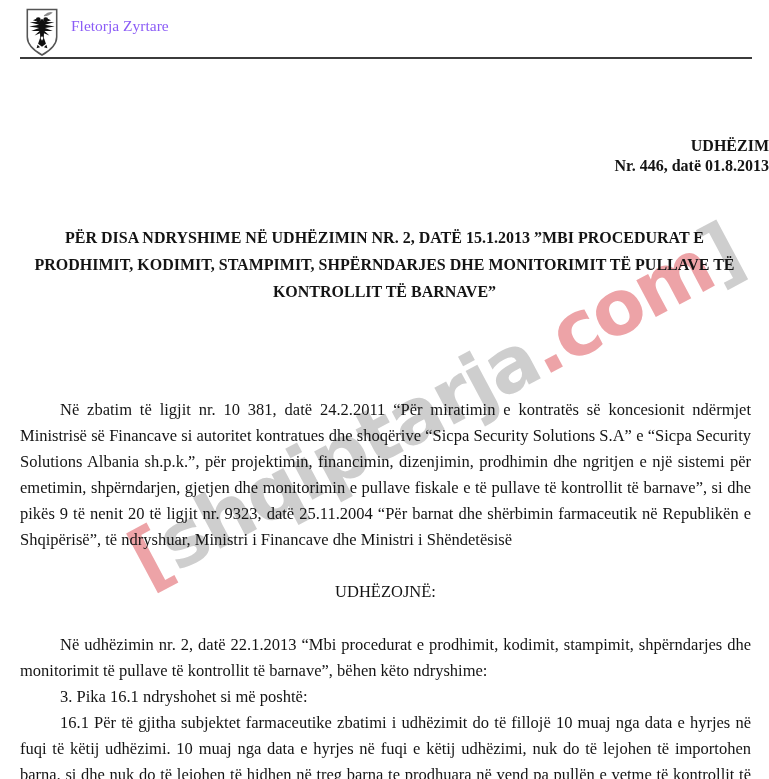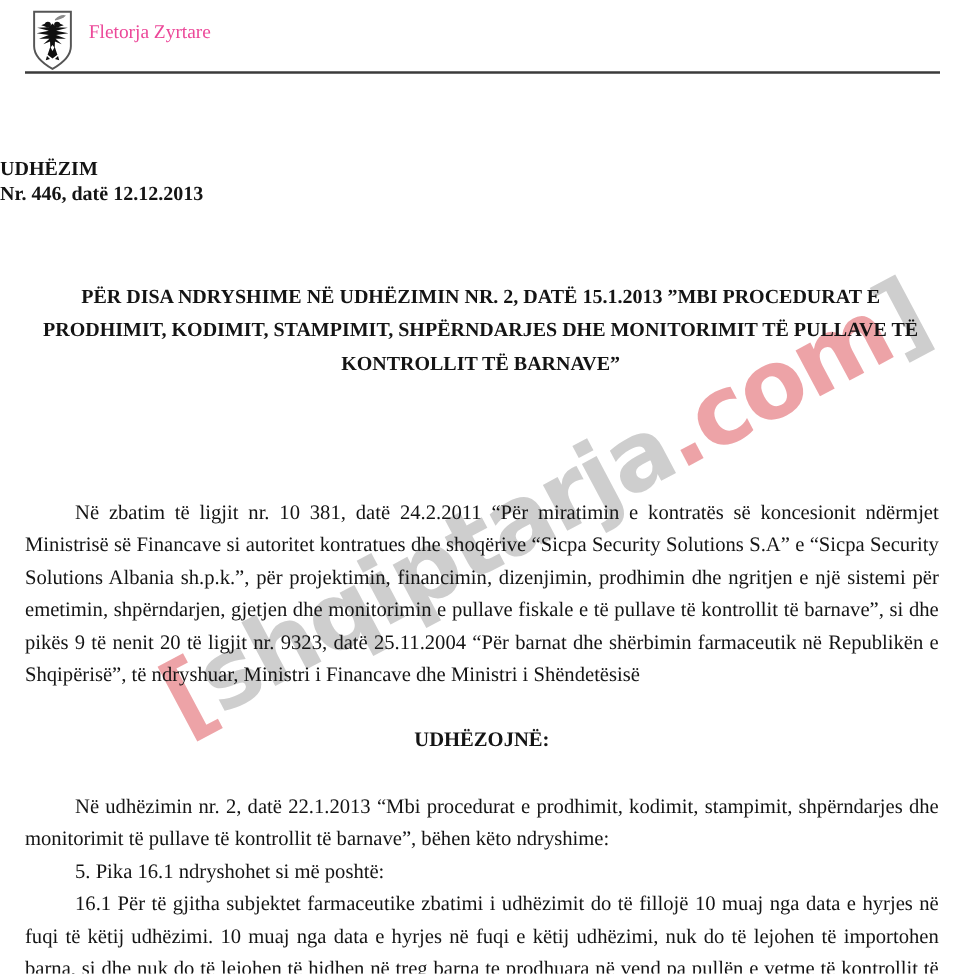--- a/index.html
+++ b/index.html
@@ -7,43 +7,43 @@
   .page {
     position:relative; width:769px; height:779px; margin:0 auto;
     background:#fff; overflow:hidden;
     font-family:"Liberation Serif", serif; color:#141414;
   }
   
   .masthead { position:absolute; top:8px; left:25px; display:flex; align-items:flex-start; }
   .crest { width:34px; height:49px; flex:0 0 auto; }
   .masthead-text {
     margin-left:12px; padding-top:9px;
-    font-size:15.5px; line-height:17.5px; color:#ec4899;
+    font-size:15.5px; line-height:17.5px; color:#8b5cf6;
   }
   .header-rule {
     position:absolute; top:57px; left:20px; width:732px; height:0;
     border-top:2px solid #3b3b3b;
   }
   
   .doc-title {
-    position:absolute; top:77px; left:0; width:100%;
-    text-align:left; font-weight:bold; font-size:16px; line-height:19.5px;
+    position:absolute; top:87px; left:0; width:100%;
+    text-align:right; font-weight:bold; font-size:16px; line-height:19.5px;
   }
   .subject {
     position:absolute; top:136px; left:27px; width:715px;
     text-align:center; font-weight:bold; font-size:16px; line-height:27px;
   }
   
   .body-text {
     position:absolute; top:228px; left:20px; width:731px;
     font-size:16.5px; line-height:26px; text-align:justify;
   }
   .body-text p { margin:0; text-indent:40px; }
   .order-word {
-    text-align:center; font-weight:bold; text-indent:0 !important;
+    text-align:center; font-weight:normal; text-indent:0 !important;
     margin:26px 0 27px 0 !important; font-size:16.5px;
   }
   
   .watermark {
     position:absolute; left:60px; top:352px; width:750px; height:105px;
     display:flex; align-items:center; justify-content:center;
     transform:rotate(-28deg);
     font-family:"DejaVu Sans", sans-serif; font-weight:bold;
     font-size:76px; letter-spacing:-2px; white-space:nowrap;
     pointer-events:none; z-index:0;
@@ -78,27 +78,27 @@
       <path d="M21.5,37.5 l-2.5,2.5 3.5,1 z" fill="#101010"></path>
     </svg>
     <div class="masthead-text">
       <div>Fletorja Zyrtare</div>
     </div>
   </div>
   <div class="header-rule"></div>
 
   <div class="doc-title layer-text">
     <div>UDHËZIM</div>
-    <div>Nr. 446, datë 12.12.2013</div>
+    <div>Nr. 446, datë 01.8.2013</div>
   </div>
 
   <div class="subject layer-text">PËR DISA NDRYSHIME NË UDHËZIMIN NR. 2, DATË 15.1.2013 ”MBI PROCEDURAT E PRODHIMIT, KODIMIT, STAMPIMIT, SHPËRNDARJES DHE MONITORIMIT TË PULLAVE TË KONTROLLIT TË BARNAVE”</div>
 
   <div class="body-text layer-text">
     <p>Në zbatim të ligjit nr. 10 381, datë 24.2.2011 “Për miratimin e kontratës së koncesionit ndërmjet Ministrisë së Financave si autoritet kontratues dhe shoqërive “Sicpa Security Solutions S.A” e “Sicpa Security Solutions Albania sh.p.k.”, për projektimin, financimin, dizenjimin, prodhimin dhe ngritjen e një sistemi për emetimin, shpërndarjen, gjetjen dhe monitorimin e pullave fiskale e të pullave të kontrollit të barnave”, si dhe pikës 9 të nenit 20 të ligjit nr. 9323, datë 25.11.2004 “Për barnat dhe shërbimin farmaceutik në Republikën e Shqipërisë”, të ndryshuar, Ministri i Financave dhe Ministri i Shëndetësisë</p>
     <p class="order-word">UDHËZOJNË:</p>
     <p>Në udhëzimin nr. 2, datë 22.1.2013 “Mbi procedurat e prodhimit, kodimit, stampimit, shpërndarjes dhe monitorimit të pullave të kontrollit të barnave”, bëhen këto ndryshime:</p>
-    <p>5. Pika 16.1 ndryshohet si më poshtë:</p>
+    <p>3. Pika 16.1 ndryshohet si më poshtë:</p>
     <p>16.1 Për të gjitha subjektet farmaceutike zbatimi i udhëzimit do të fillojë 10 muaj nga data e hyrjes në fuqi të këtij udhëzimi. 10 muaj nga data e hyrjes në fuqi e këtij udhëzimi, nuk do të lejohen të importohen barna, si dhe nuk do të lejohen të hidhen në treg barna te prodhuara në vend pa pullën e vetme të kontrollit të barnave të prodhuar nga koncesionari.</p>
 
   </div>
 
 </div>
 
 </body></html>

